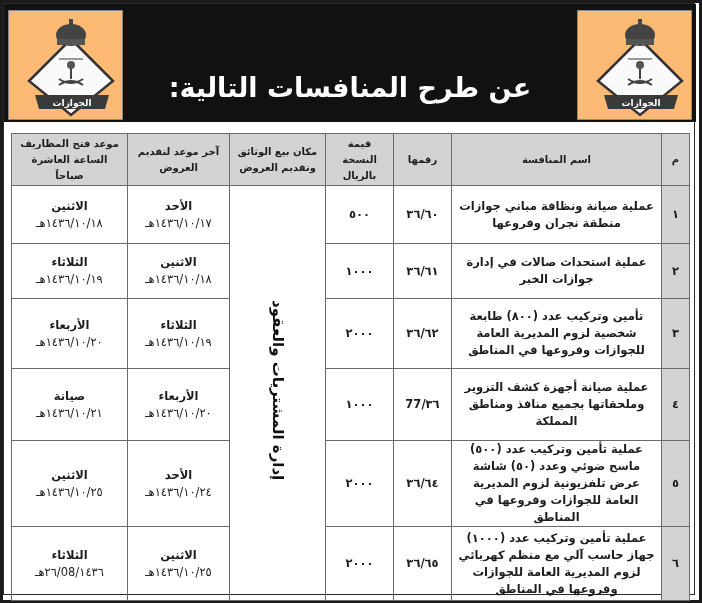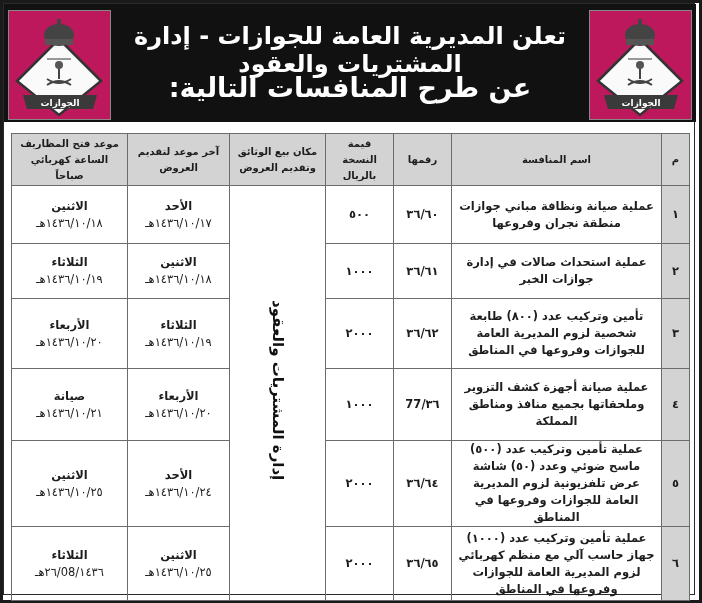--- a/index.html
+++ b/index.html
@@ -15,21 +15,21 @@
   .inner-frame {
     position: absolute; left: 3px; top: 3px; width: 692px; height: 592px;
     box-sizing: border-box; border: 1px solid #2b2b2b;
   }
   .banner {
     position: absolute; left: 4px; top: 4px; width: 692px; height: 118px;
     background: #111111;
   }
   .emblem-box {
     position: absolute; top: 6px; width: 101px; height: 108px;
-    background: #be185d; border: 1px solid #888;
+    background: #fdba74; border: 1px solid #888; padding-left: 12px;
   }
   .emblem-box.right { right: 4px; }
   .emblem-box.left { left: 4px; }
   .emblem-box svg { width: 100%; height: 100%; display: block; }
   .headline {
     position: absolute; left: 110px; right: 110px; text-align: center;
     color: #ffffff; font-weight: bold; direction: rtl;
     font-family: "DejaVu Sans", sans-serif;
   }
   .headline.l1 { top: 18px; font-size: 24px; letter-spacing: 0; }
@@ -90,21 +90,20 @@
       <rect x="48" y="8" width="4" height="8" fill="#444"></rect>
       <line x1="38" y1="48" x2="62" y2="48" stroke="#777" stroke-width="1.5"></line>
       <rect x="49" y="54" width="2" height="14" fill="#444"></rect>
       <circle cx="50" cy="54" r="4" fill="#555"></circle>
       <path d="M38 74 Q50 66 62 74" stroke="#444" stroke-width="2" fill="none"></path>
       <path d="M38 68 Q50 76 62 68" stroke="#444" stroke-width="2" fill="none"></path>
       <polygon points="14,84 88,84 84,98 18,98" fill="#3a3a3a"></polygon>
       <text x="51" y="95" text-anchor="middle" font-size="9" fill="#fff" font-family="DejaVu Sans, sans-serif" font-weight="bold">الجوازات</text>
     </svg>
   </div>
-  <div class="headline l1">تعلن المديرية العامة للجوازات - إدارة المشتريات والعقود</div>
   <div class="headline l2">عن طرح المنافسات التالية:</div>
 </div>
 
 <table class="tenders">
   <colgroup>
     <col style="width:28px">
     <col style="width:210px">
     <col style="width:58px">
     <col style="width:68px">
     <col style="width:96px">
@@ -112,21 +111,21 @@
     <col style="width:116px">
   </colgroup>
   <thead>
     <tr style="height:52px">
       <th>م</th>
       <th>اسم المنافسة</th>
       <th>رقمها</th>
       <th>قيمة النسخة بالريال</th>
       <th>مكان بيع الوثائق وتقديم العروض</th>
       <th>آخر موعد لتقديم العروض</th>
-      <th>موعد فتح المظاريف الساعة كهربائي صباحاً</th>
+      <th>موعد فتح المظاريف الساعة العاشرة صباحاً</th>
     </tr>
   </thead>
   <tbody>
     <tr style="height:58px">
       <td class="idx">١</td>
       <td class="name">عملية صيانة ونظافة مباني جوازات منطقة نجران وفروعها</td>
       <td class="num">٣٦/٦٠</td>
       <td class="price">٥٠٠</td>
       <td class="place" rowspan="6">
         <span class="vertical">إدارة المشتريات والعقود</span>

